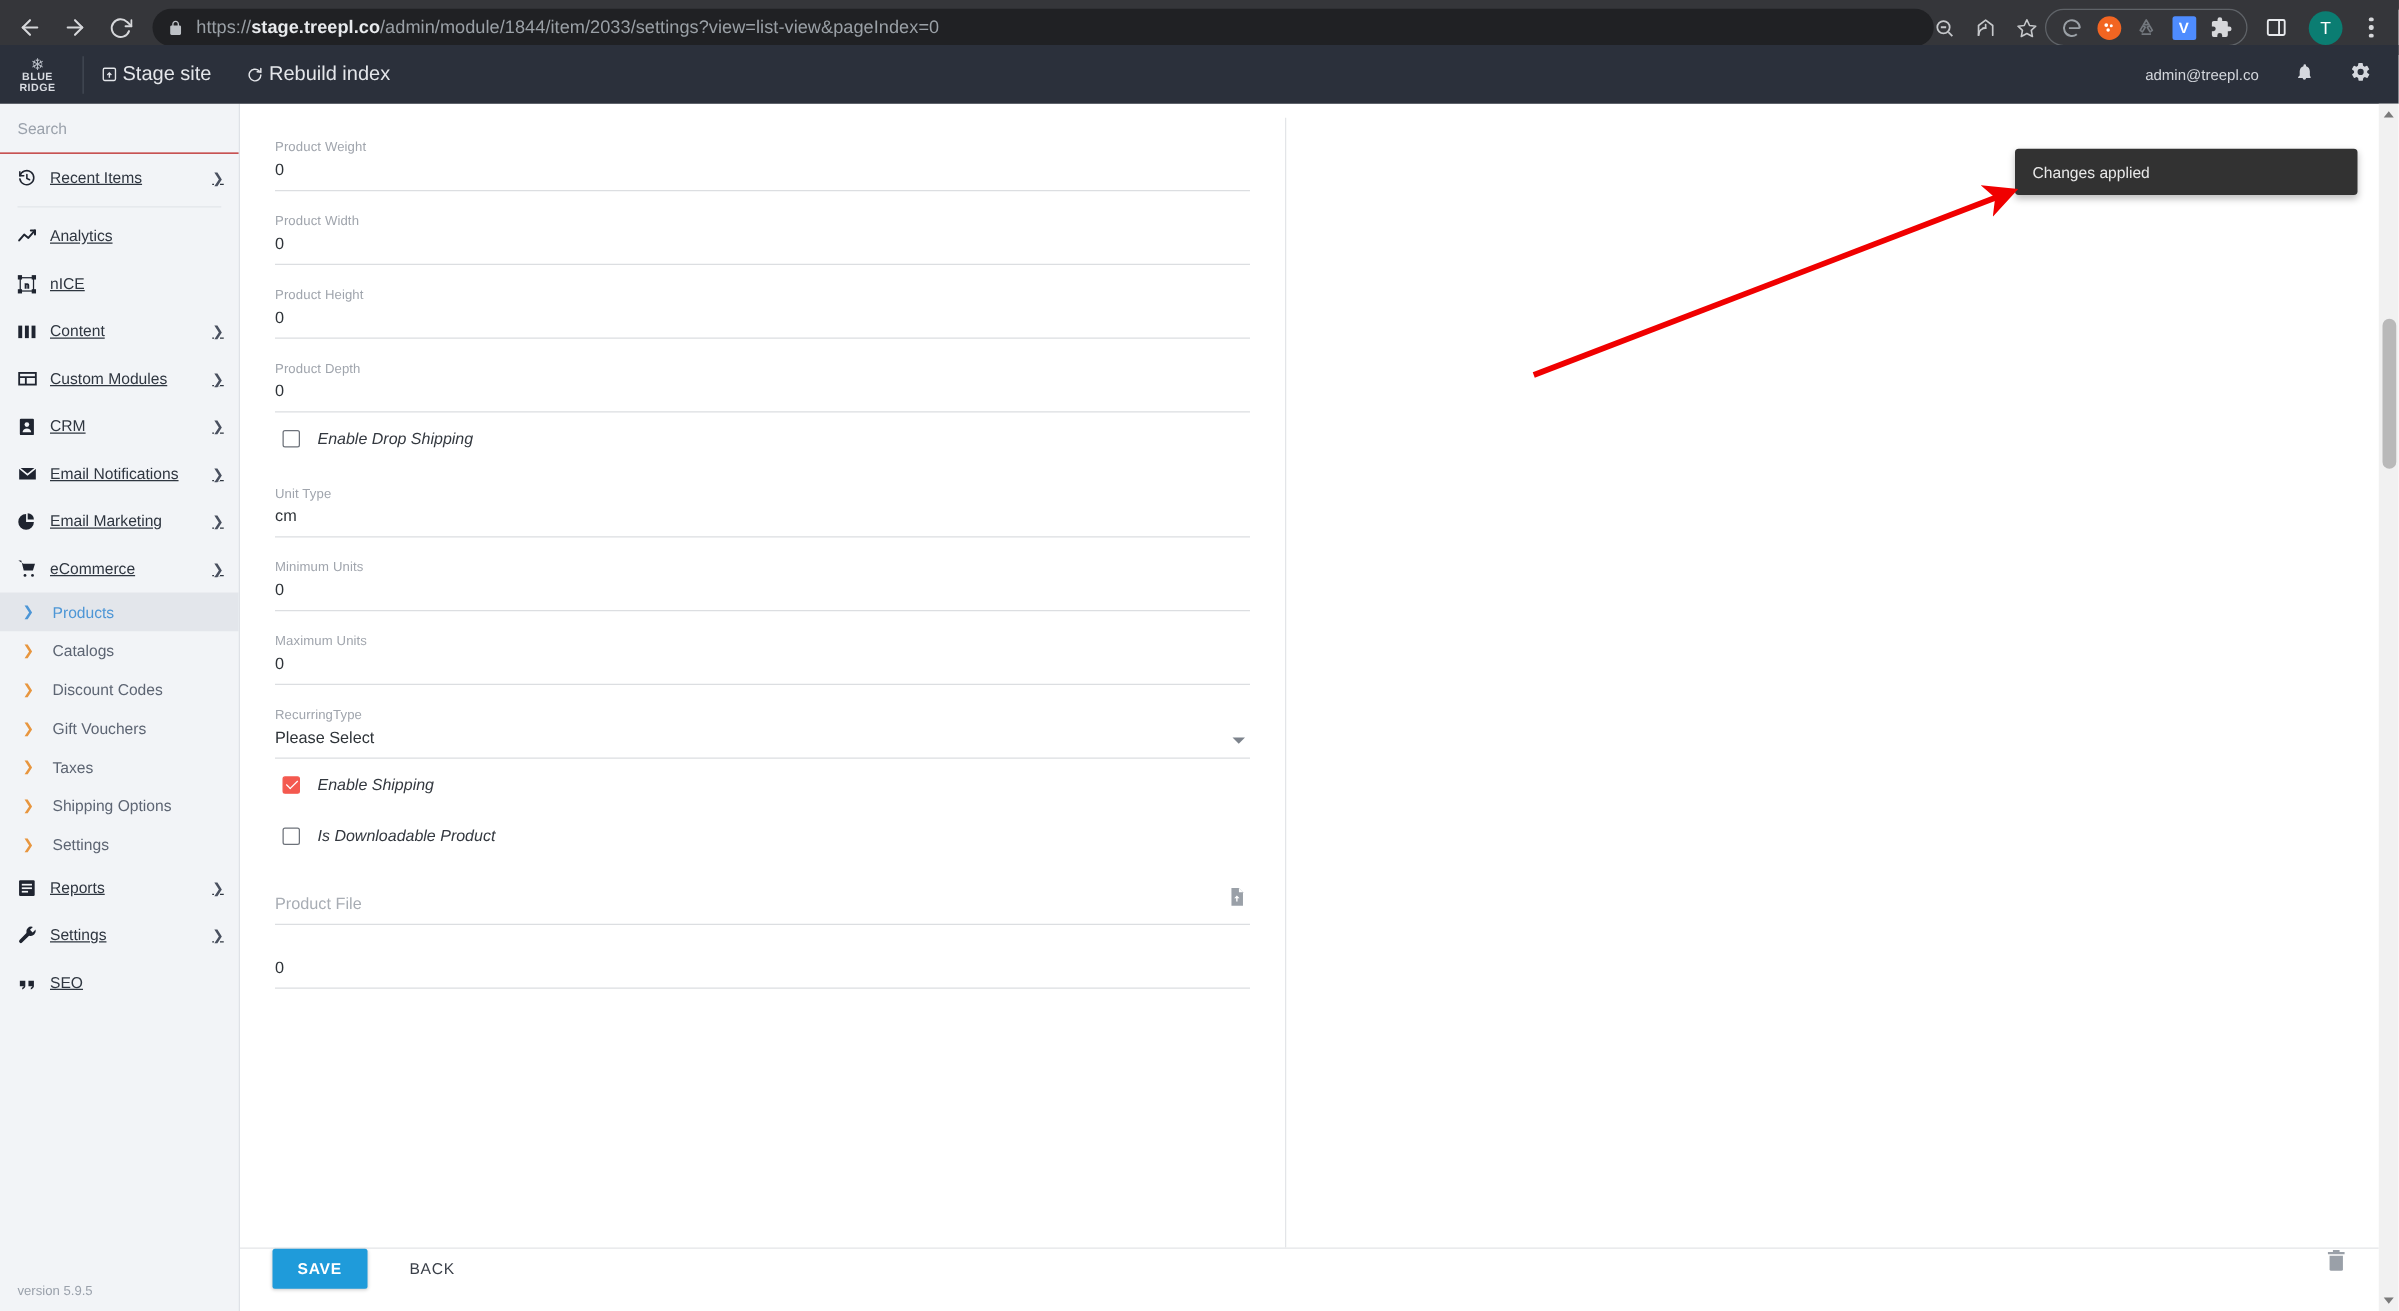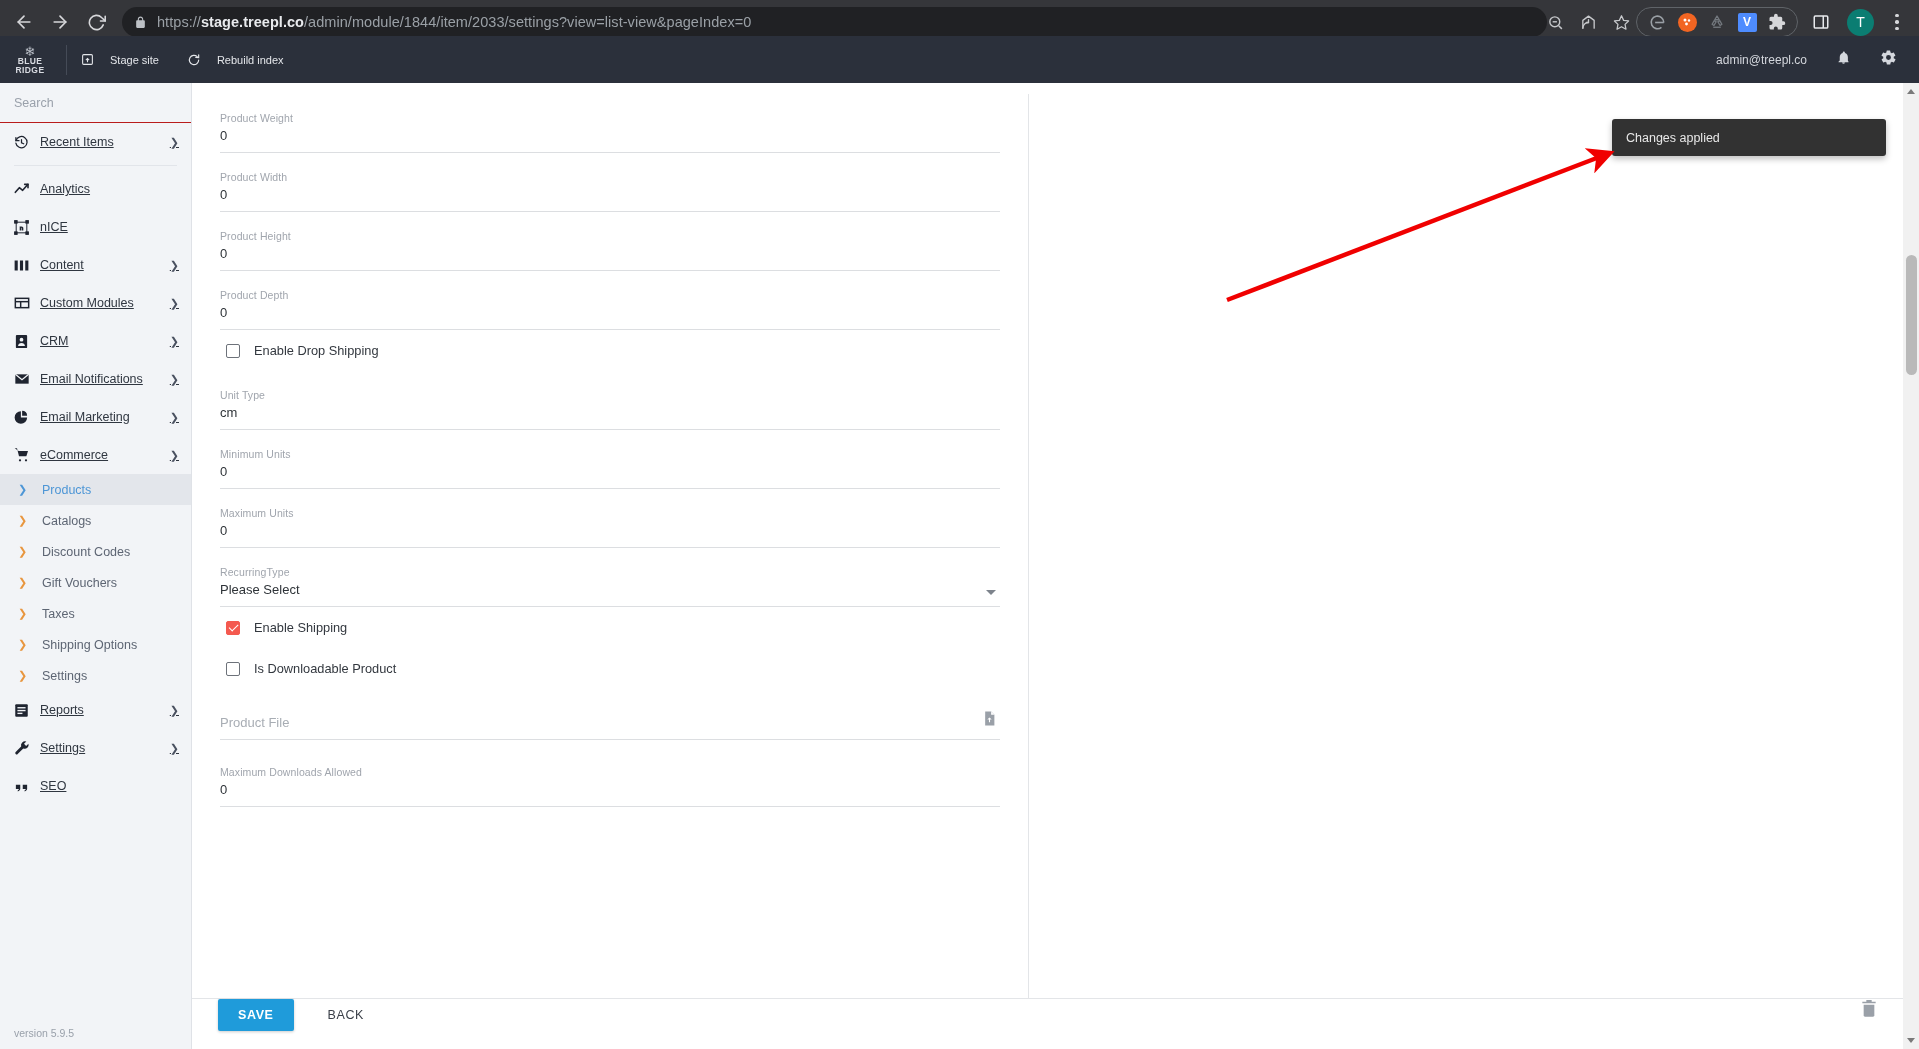--- a/index.html
+++ b/index.html
@@ -83,22 +83,22 @@
   .logo-box {
     width: 60px; height: 47px; display:flex; flex-direction: column;
     align-items: center; justify-content: center; color: #cfd3da;
     padding-top: 2px;
   }
   .logo-mark { font-size: 13px; line-height: 10px; color: #b9bec7; }
   .logo-txt { font-size: 8.5px; font-weight: bold; letter-spacing: 0.4px;
     line-height: 9px; text-align: center; color: #d8dbe1; }
   .hdr-div { width: 1px; height: 30px; background: #454b57; margin: 0 14px 0 6px; }
   .hdr-action {
-    display: flex; align-items: center; gap: 16px;
-    color: #e4e6ea; font-size: 11px; margin-right: 28px;
+    display: flex; align-items: center; gap: 4px;
+    color: #e4e6ea; font-size: 16px; margin-right: 28px;
   }
   .hdr-action svg { display:block; }
   .app-header-right {
     margin-left: auto; display: flex; align-items: center; gap: 29px;
     padding-right: 22px; color: #d5d8de;
   }
   .hdr-email { font-size: 12px; color: #d3d6dc; }
 
   
   .sidebar {
@@ -170,20 +170,21 @@
   .caret {
     position: absolute; right: 4px; bottom: 12px;
     width: 0; height: 0;
     border-left: 5px solid transparent; border-right: 5px solid transparent;
     border-top: 5px solid #7d838c;
   }
   .file-ico { position: absolute; right: 4px; bottom: 10px; color: #9aa0a8; }
   .checkrow {
     display: flex; align-items: center; gap: 14px;
     padding: 13px 0 13px 6px;
+    font-style: italic;
   }
   .cbox {
     width: 14px; height: 14px; border: 1.6px solid #6d727a;
     border-radius: 2px; background: #fff; flex: none;
   }
   .cbox.checked {
     background: #f4594f; border-color: #f4594f;
     display: flex; align-items: center; justify-content: center;
   }
   .cbox.checked:after {
@@ -642,21 +643,20 @@
       <span class="file-ico">
         <svg width="13" height="15" viewBox="0 0 24 26" fill="currentColor">
             <path d="M4 0h11l6 6v20H4z"></path>
             <path d="M15 0v6h6" fill="#ffffff"></path>
             <path d="M12 11l4 4h-3v5h-2v-5H8z" fill="#ffffff"></path>
           </svg>
       </span>
     </div>
 
     <div class="field" style="padding-top:26px;">
-      <span class="field-label">Maximum Downloads Allowed</span>
       <span class="field-value">0</span>
     </div>
 
   </div>
 
   <div class="right-col"></div>
 </div>
 
 <div class="toast">
   <span class="toast-text">Changes applied</span>

